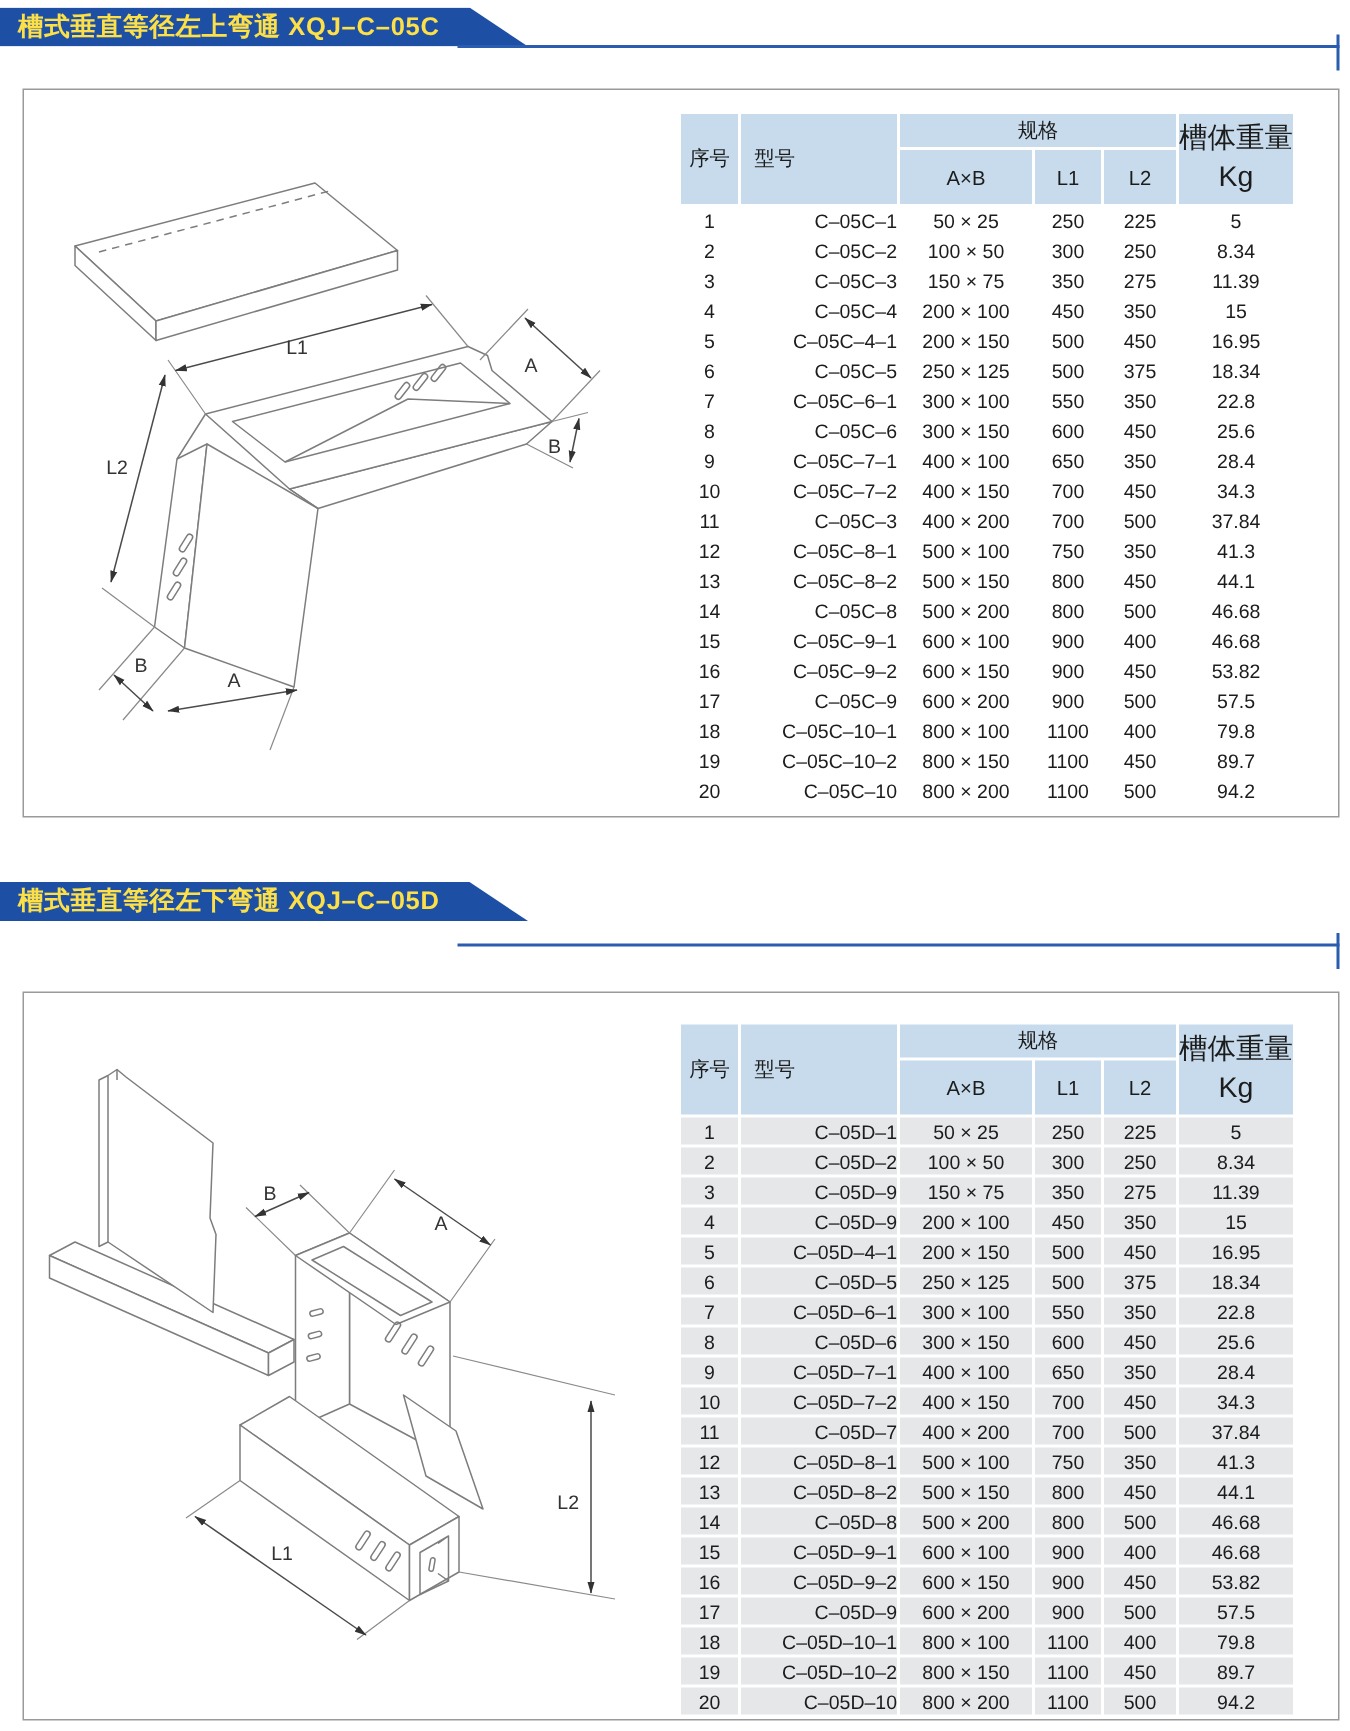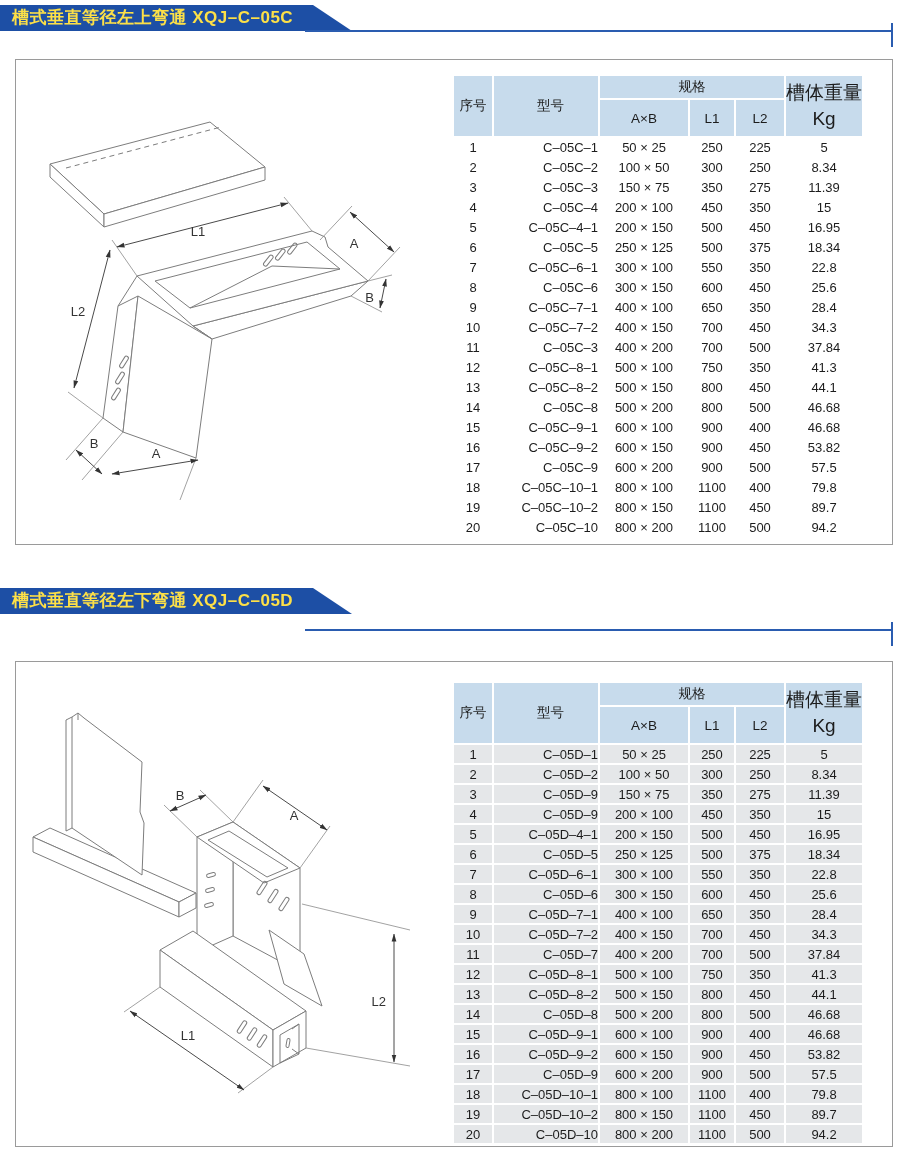--- a/index.html
+++ b/index.html
@@ -20,21 +20,21 @@
     border:1px solid #9a9a9a;background:#fff;
   }
   .drawing-svg{position:absolute}
   .spec-table{
     position:absolute;border-collapse:separate;border-spacing:2px;table-layout:fixed;
     width:412px;font-size:13px;color:#1c1c1c;margin-left:16px;
   }
   .spec-table th{
     background:#c7dbec;font-weight:normal;font-size:13.5px;padding:0;text-align:center;vertical-align:middle;
   }
-  .spec-table th.h-model{text-align:center;padding-left:9px}
+  .spec-table th.h-model{text-align:left;padding-left:9px}
   .spec-table tr.hrow1 th{height:22px}
   .spec-table tr.hrow2 th{height:36px}
   .spec-table td{height:18px;padding:0;text-align:center;vertical-align:middle;line-height:1}
   .spec-table td.c-model{text-align:right;padding-left:9px}
   .spec-table.shaded td{background:#e5e7e9}
   .kg-cell span{display:block;line-height:1.35;font-size:19px}
   
   .g{stroke:#7d7d7d;stroke-width:1;fill:none;stroke-linejoin:round}
   .gf{stroke:#7d7d7d;stroke-width:1;fill:#fff;stroke-linejoin:round}
   .dash{stroke-dasharray:5,4}

